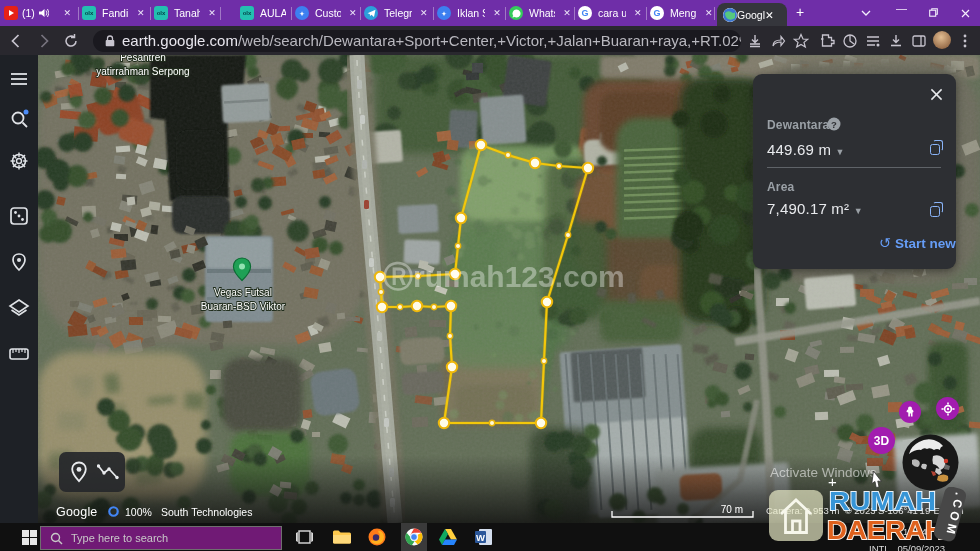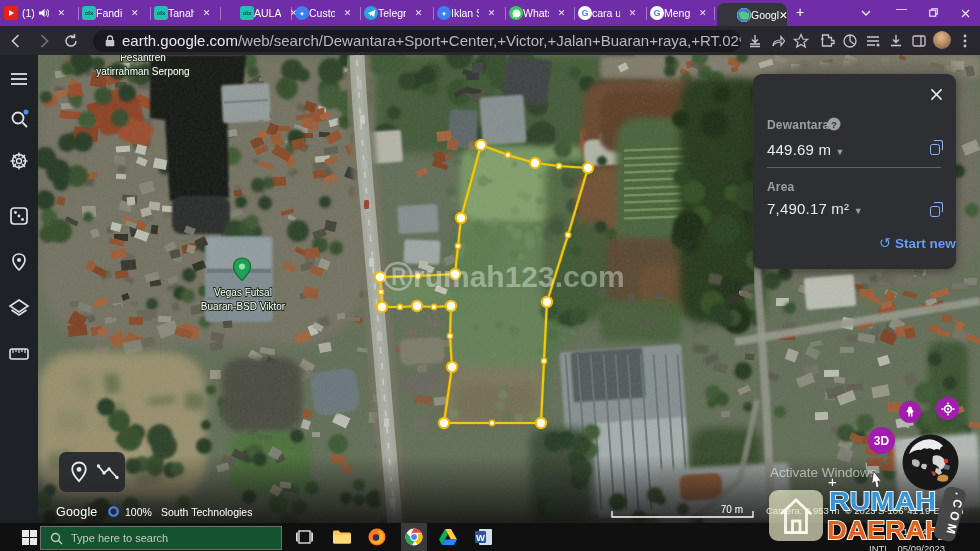--- a/index.html
+++ b/index.html
@@ -1,39 +1,39 @@
 <!DOCTYPE html>
 <html><head><meta charset="utf-8">
 <style>
 *{margin:0;padding:0;box-sizing:border-box}
 html,body{width:980px;height:551px;overflow:hidden;background:#000;font-family:"Liberation Sans",sans-serif}
 #stage{position:relative;width:980px;height:551px;overflow:hidden}
 .abs{position:absolute}
 #tabbar{position:absolute;left:0;top:0;width:980px;height:26px;background:#6f2ea8}
 .tab{position:absolute;top:0;height:26px;display:flex;align-items:center;color:#fff;font-size:10.5px}
-.tab .ttl{white-space:nowrap;overflow:hidden;margin:0 4px 0 0}
+.tab .ttl{white-space:nowrap;overflow:hidden;margin:0 4px 0 6px}
 .tab .tx{color:#ece5f8;font-size:9px;margin-left:2px;width:13px;text-align:center}
 .favi{width:14px;height:14px;border-radius:3px;flex:0 0 auto;display:flex;align-items:center;justify-content:center;font-size:6px;font-weight:bold}
 .sep{position:absolute;top:7px;width:1px;height:13px;background:rgba(255,255,255,0.35)}
-#activetab{position:absolute;left:717px;top:3px;width:70px;height:23px;background:#35363c;border-radius:8px 8px 0 0;display:flex;align-items:center;color:#fff;font-size:10.5px;padding-left:20px}
+#activetab{position:absolute;left:717px;top:3px;width:70px;height:23px;background:#35363c;border-radius:8px 8px 0 0;display:flex;align-items:center;color:#fff;font-size:10.5px;padding-left:6px}
 #toolbar{position:absolute;left:0;top:26px;width:980px;height:29px;background:#29282e}
 #urlbar{position:absolute;left:93px;top:29.5px;width:648px;height:22px;background:#1a191f;border-radius:11px;display:flex;align-items:center;color:#dcdae2;font-size:15px;overflow:hidden;white-space:nowrap}
 #sidebar{position:absolute;left:0;top:55px;width:38px;height:468px;background:#1e2126;z-index:30}
 .sic{position:absolute;left:0;width:38px;text-align:center;color:#dfe2e6}
 #panel{position:absolute;left:753px;top:74px;width:203px;height:195px;background:#2d2f33;border-radius:9px;box-shadow:0 2px 10px rgba(0,0,0,0.45);z-index:40;color:#e8eaed}
 #panel .lbl{color:#9aa0a6;font-size:12px;font-weight:bold;letter-spacing:.2px}
 #panel .val{color:#e8eaed;font-size:15px;letter-spacing:.2px}
 .copyic{position:absolute;right:13px;width:13px;height:15px}
 .copyic i,.copyic b{position:absolute;border:1.6px solid #8ab4f8;border-radius:2.5px;width:10px;height:11px}
 .copyic i{left:0;bottom:0}.copyic b{right:0;top:0;border-left-color:transparent;border-bottom-color:transparent}
 #botgrad{position:absolute;left:38px;top:455px;width:942px;height:68px;background:linear-gradient(to bottom,rgba(0,0,0,0) 0%,rgba(20,20,20,0.55) 60%,rgba(15,15,15,0.82) 100%);z-index:20}
 #measpill{position:absolute;left:59px;top:452px;width:66px;height:40px;background:rgba(38,40,43,0.93);border-radius:7px;z-index:25}
 .gattr{position:absolute;color:#fff;z-index:26}
 #taskbar{position:absolute;left:0;top:523px;width:980px;height:28px;background:#101010;z-index:60}
-#sbox{position:absolute;left:40px;top:3px;width:242px;height:24px;background:#14532d;border:1px solid #6f6f6f;display:flex;align-items:center;color:#c8c8c8;font-size:11px}
+#sbox{position:absolute;left:40px;top:3px;width:242px;height:24px;background:#701a75;border:1px solid #6f6f6f;display:flex;align-items:center;color:#c8c8c8;font-size:11px}
 .circbtn{position:absolute;background:#a21caf;border-radius:50%;z-index:25;display:flex;align-items:center;justify-content:center}
 </style></head><body>
 <div id="stage">
 <svg id="map" width="980" height="468" viewBox="0 55 980 468" style="position:absolute;left:0;top:55px">
       <defs>
 <filter id="b05" x="-20%" y="-20%" width="140%" height="140%">
           <feGaussianBlur stdDeviation="0.5"></feGaussianBlur>
         </filter>
 <filter id="b1" x="-20%" y="-20%" width="140%" height="140%">
           <feGaussianBlur stdDeviation="1"></feGaussianBlur>

